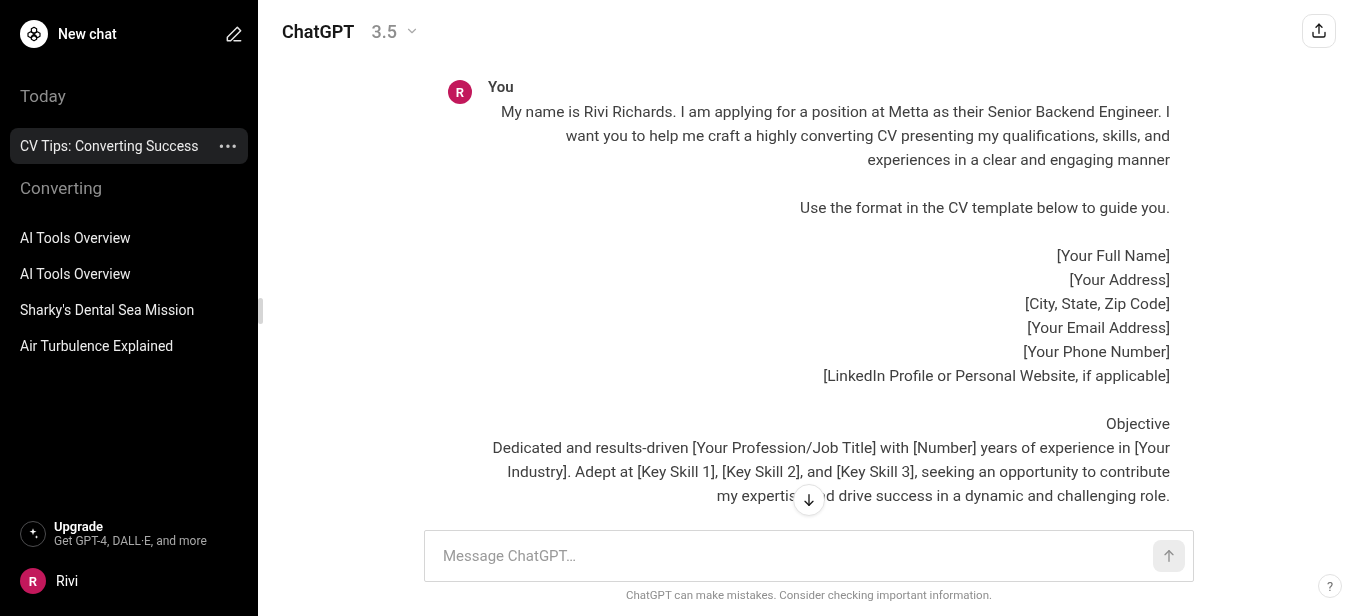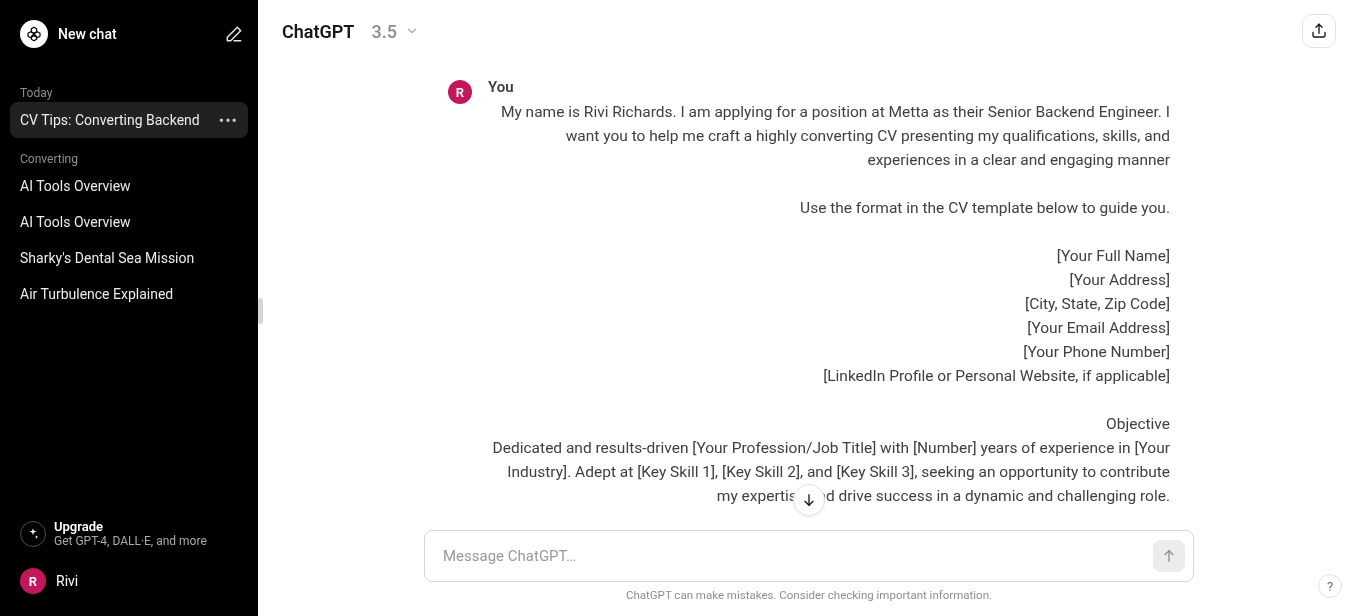--- a/index.html
+++ b/index.html
@@ -68,23 +68,23 @@
       width: 100%;
       height: 100%;
       stroke: #ffffff;
     }
     .sidebar-history {
       flex: 1;
       overflow-y: auto;
       padding: 4px 10px;
     }
     .history-group-label {
-      font-size: 12px;
+      font-size: 17px;
       color: #8e8e8e;
-      padding: 14px 10px 2px 10px;
+      padding: 14px 10px 22px 10px;
     }
     .history-item {
       display: flex;
       align-items: center;
       justify-content: space-between;
       font-size: 14px;
       padding: 0 10px;
       height: 36px;
       border-radius: 8px;
       cursor: pointer;
@@ -274,21 +274,21 @@
       height: 16px;
       stroke: #171717;
     }
     .input-area {
       padding: 0 24px 8px 24px;
     }
     .input-box {
       max-width: 770px;
       margin: 0 auto;
       border: 1px solid #d6d6d6;
-      border-radius: 8px;
+      border-radius: 2px;
       display: flex;
       align-items: center;
       padding: 6px 8px 6px 18px;
       background: #fff;
     }
     .input-box input {
       flex: 1;
       border: none;
       outline: none;
       font-size: 15px;
@@ -366,21 +366,21 @@
       <svg viewBox="0 0 24 24" fill="none" stroke-width="1.8" stroke-linecap="round" stroke-linejoin="round">
         <path d="M12 20h8"></path>
         <path d="M4 20v-4L16 4l4 4L8 20H4z"></path>
       </svg>
     </span>
   </div>
 
   <div class="sidebar-history">
     <div class="history-group-label">Today</div>
     <div class="history-item active">
-      <span class="label">CV Tips: Converting Backend</span>
+      <span class="label">CV Tips: Converting Success</span>
       <span class="dots">•••</span>
     </div>
 
     <div class="history-group-label">Converting</div>
     <div class="history-item">
       <span class="label">AI Tools Overview</span>
     </div>
     <div class="history-item">
       <span class="label">AI Tools Overview</span>
     </div>

